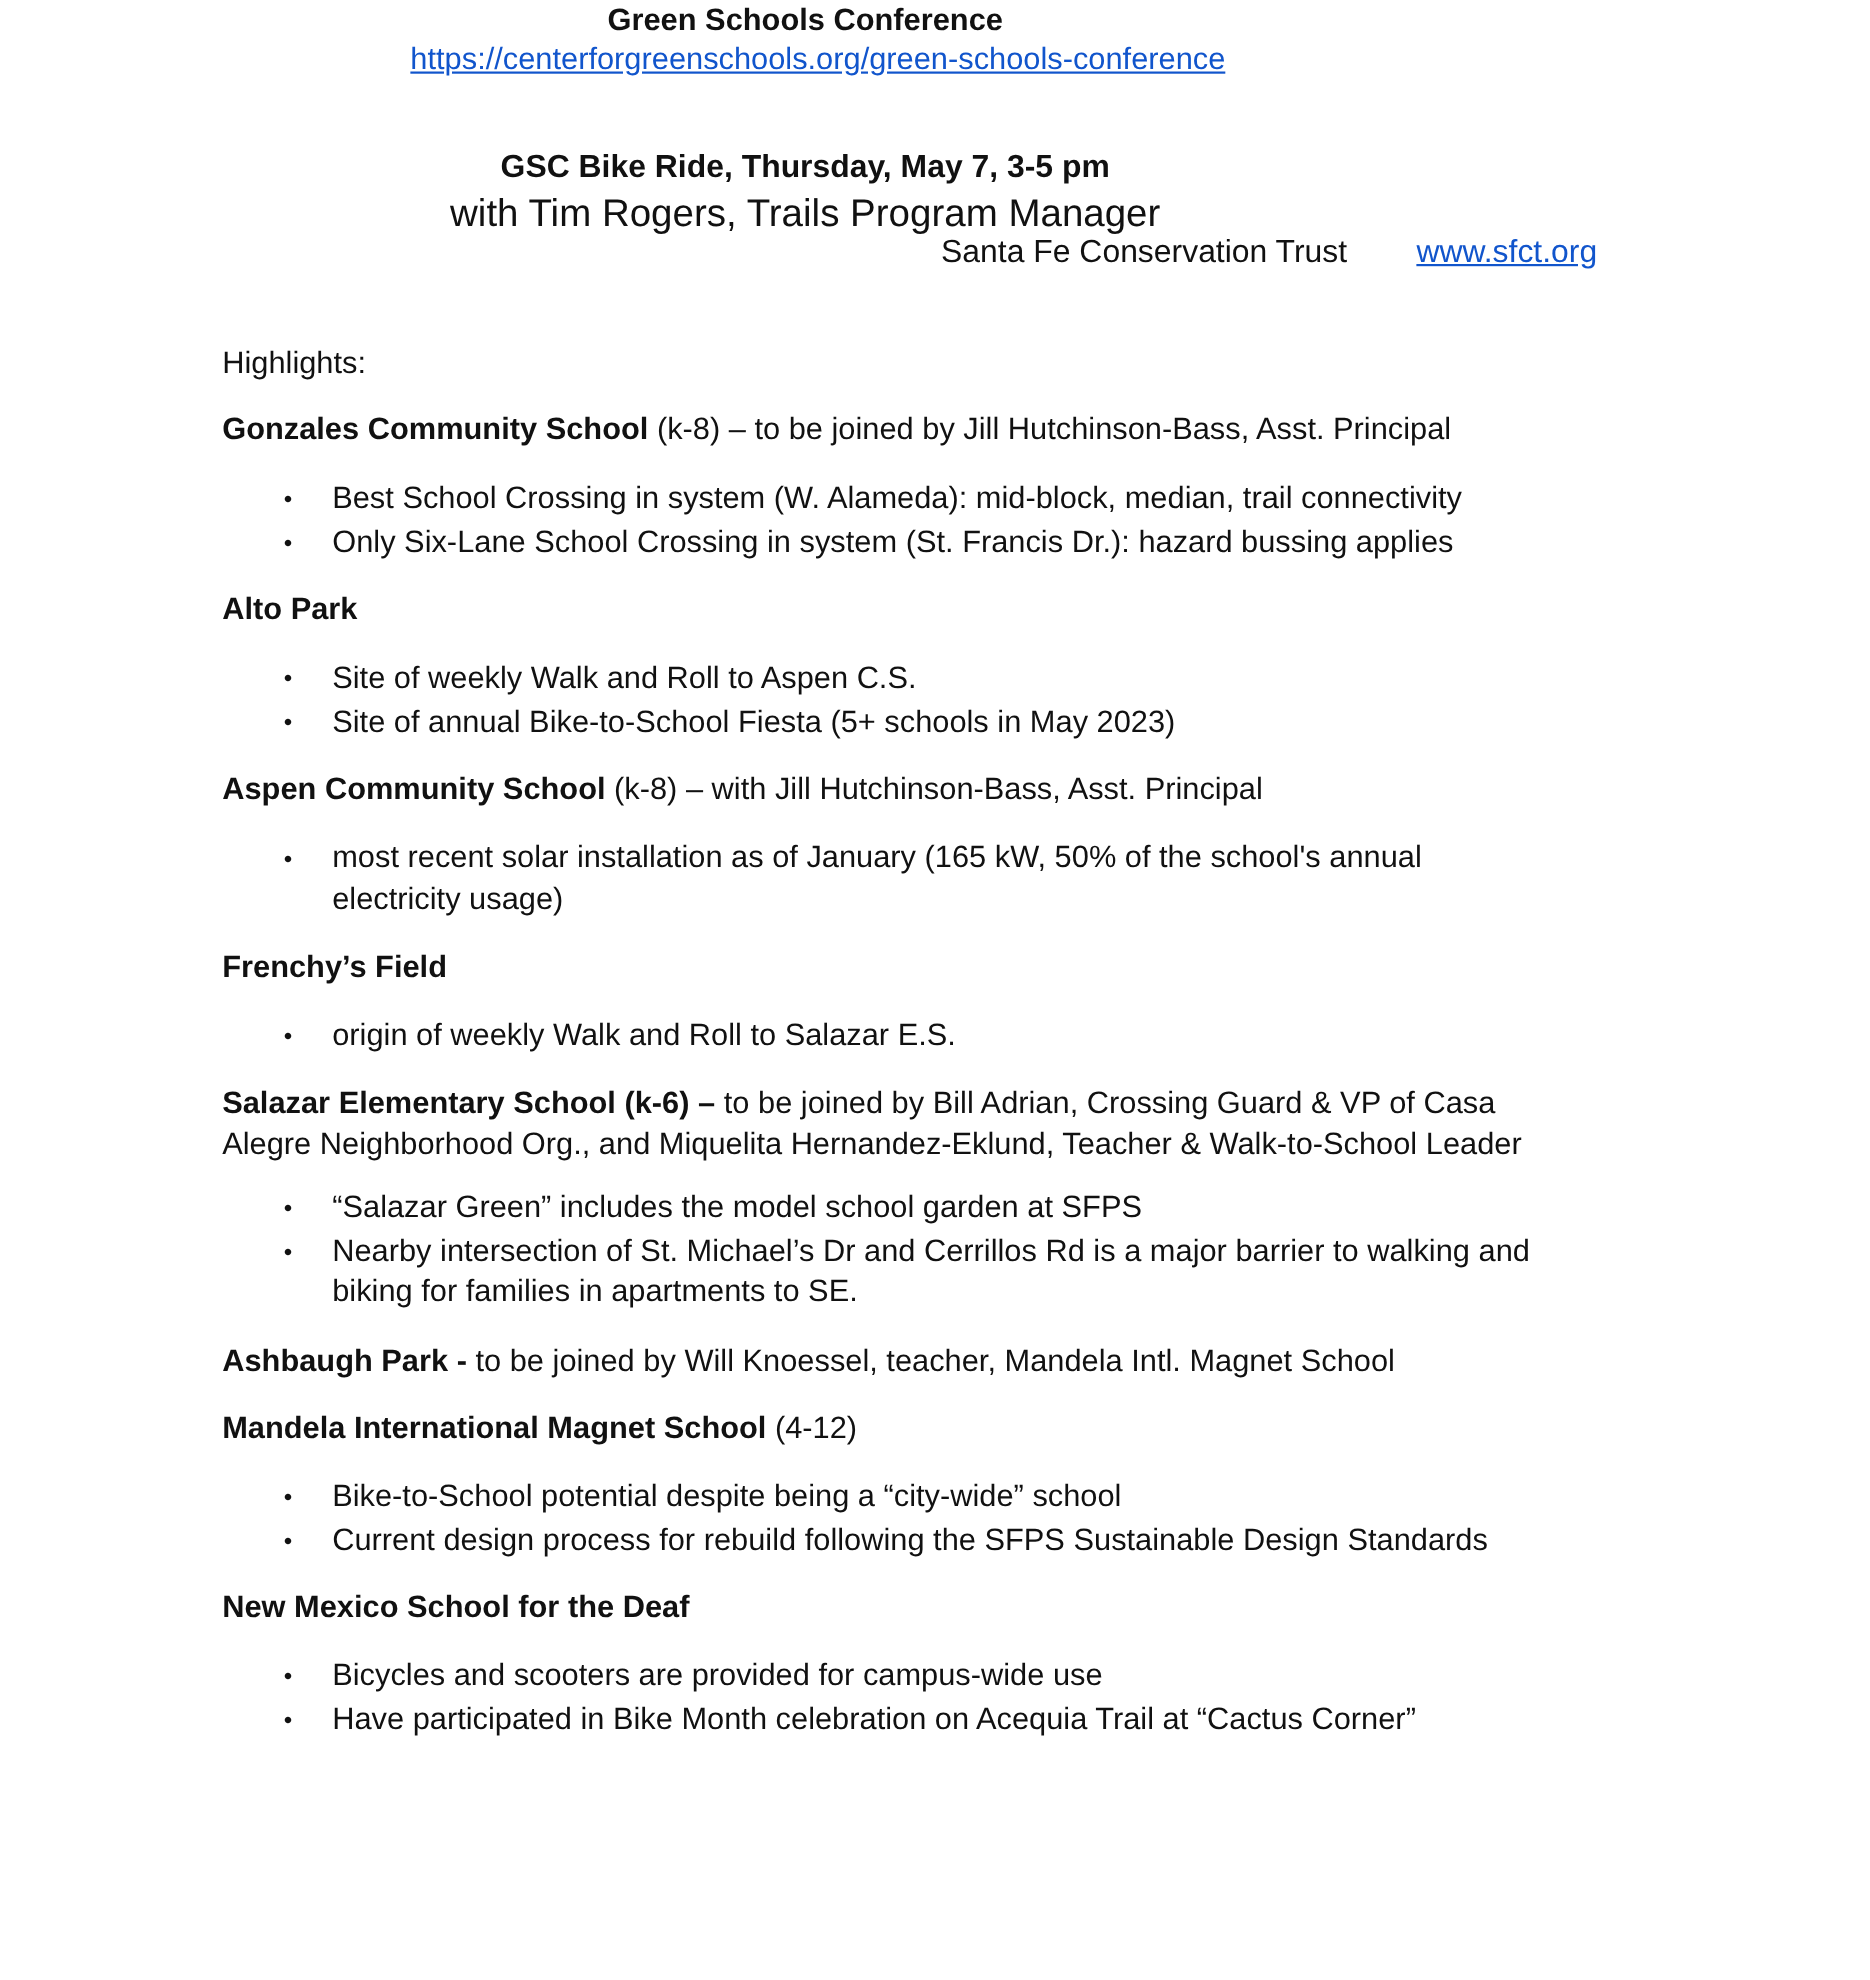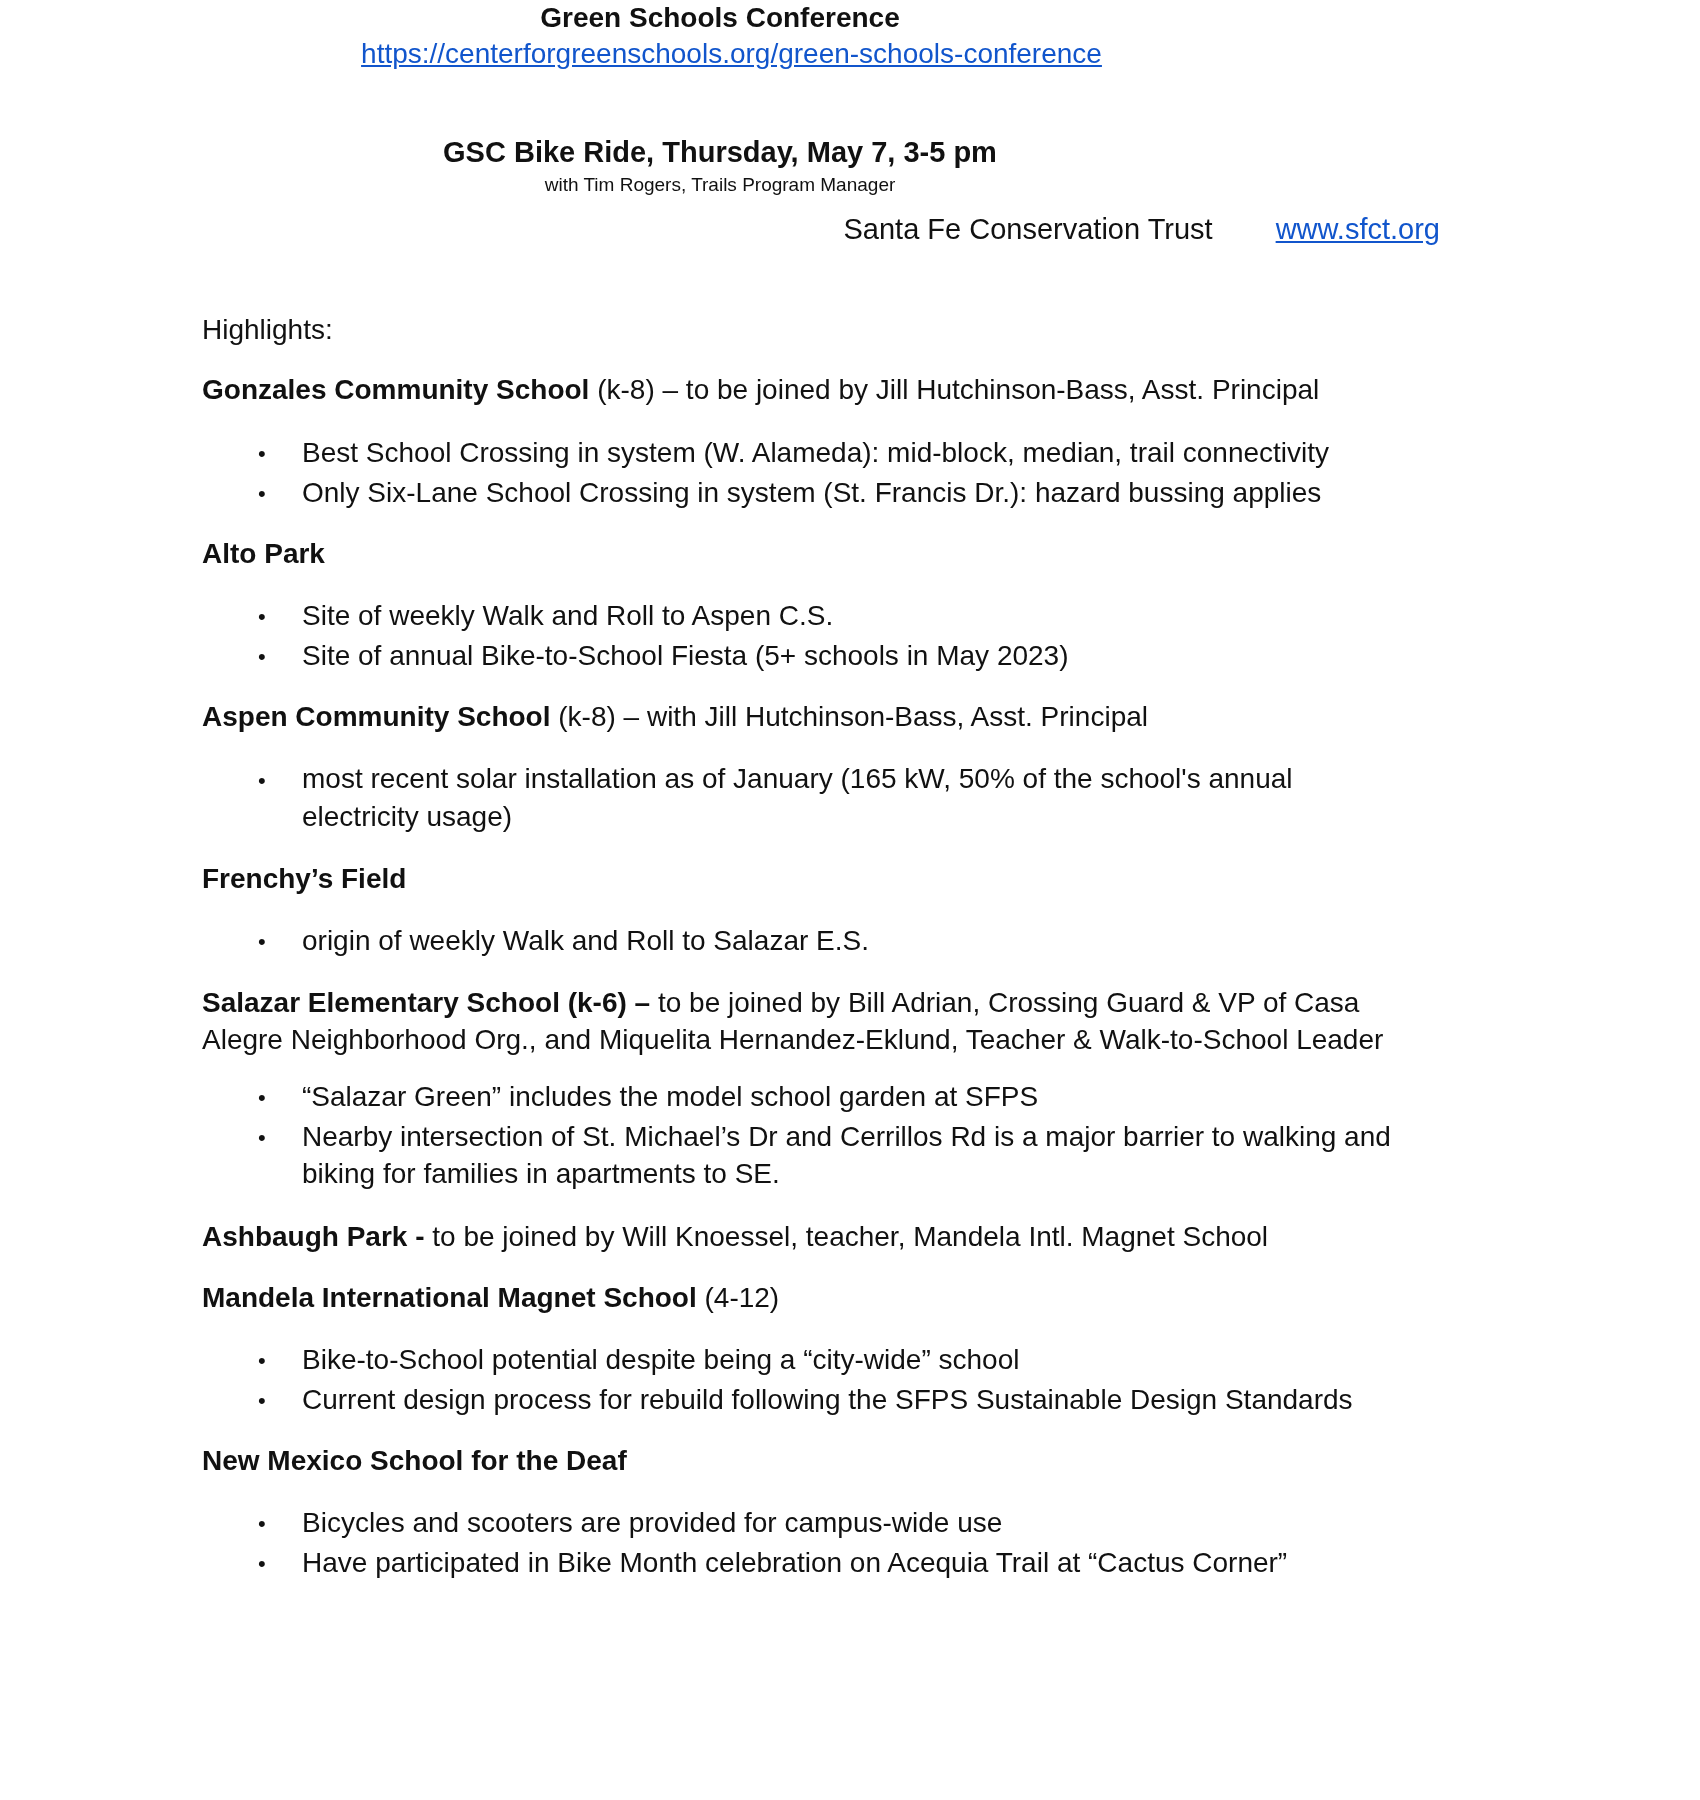--- a/index.html
+++ b/index.html
@@ -1,23 +1,23 @@
 <!DOCTYPE html>
 <html><head>
 <meta charset="utf-8">
 <style>
   html, body { margin:0; padding:0; background:#ffffff; }
   body { width:1700px; height:1800px; position:relative; overflow:hidden;
          font-family:"Liberation Sans", sans-serif; color:#111; font-size:28px; }
-  .center { position:absolute; left:0; width:1440px; text-align:center; white-space:nowrap; }
+  .center { position:absolute; left:12px; width:1440px; text-align:center; white-space:nowrap; }
   .title { top:2px; font-weight:bold; font-size:28px; }
   .link { color:#1155cc; text-decoration:underline;margin-left:23px; }
   .url1 { top:38px; font-size:28px; }
   .event { top:136px; font-weight:bold; font-size:29px; }
-  .with { top:174px; font-size:19px;text-align:center; }
+  .with { top:174px; font-size:35px;text-align:center; }
   .org { top:213px; font-size:29px;text-align:right; }
   .org .gap { display:inline-block; width:40px; }
   .line { position:absolute; left:202px; white-space:nowrap; font-size:28px; }
   .b { font-weight:bold; }
   .bullet { position:absolute; left:258px; font-size:22px; }
   .btext { position:absolute; left:302px; white-space:nowrap; font-size:28px; }
 </style>
 </head>
 <body>
 

